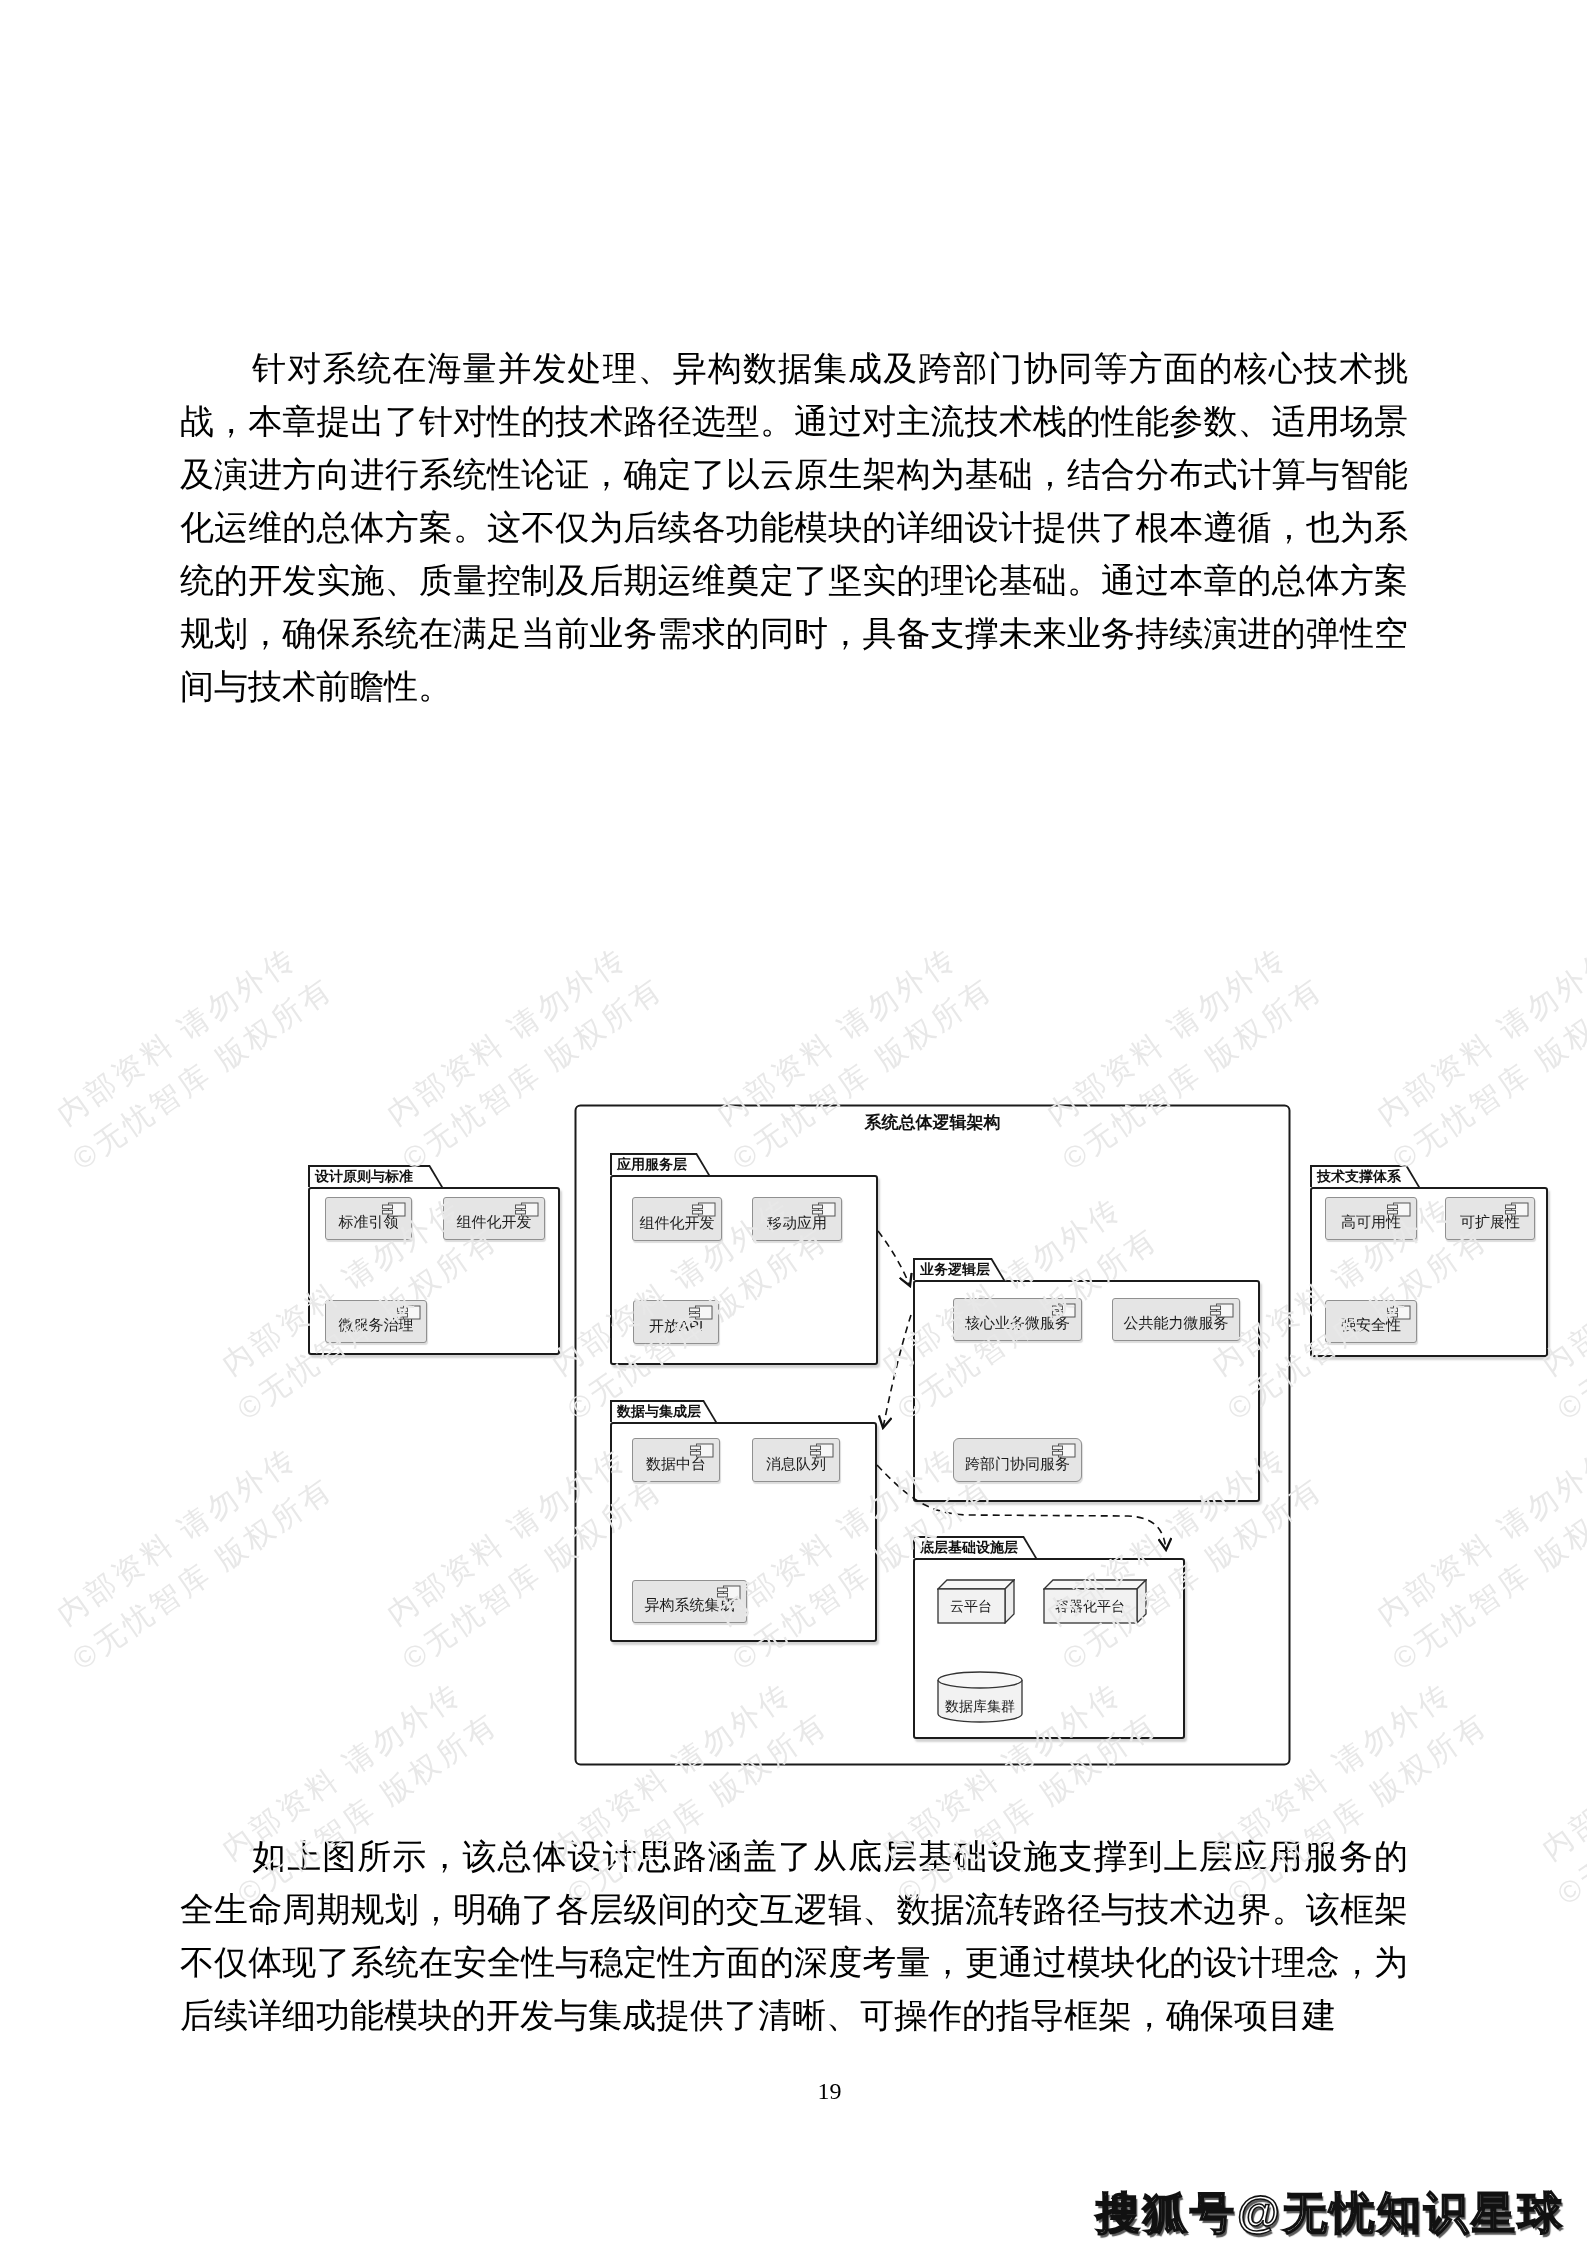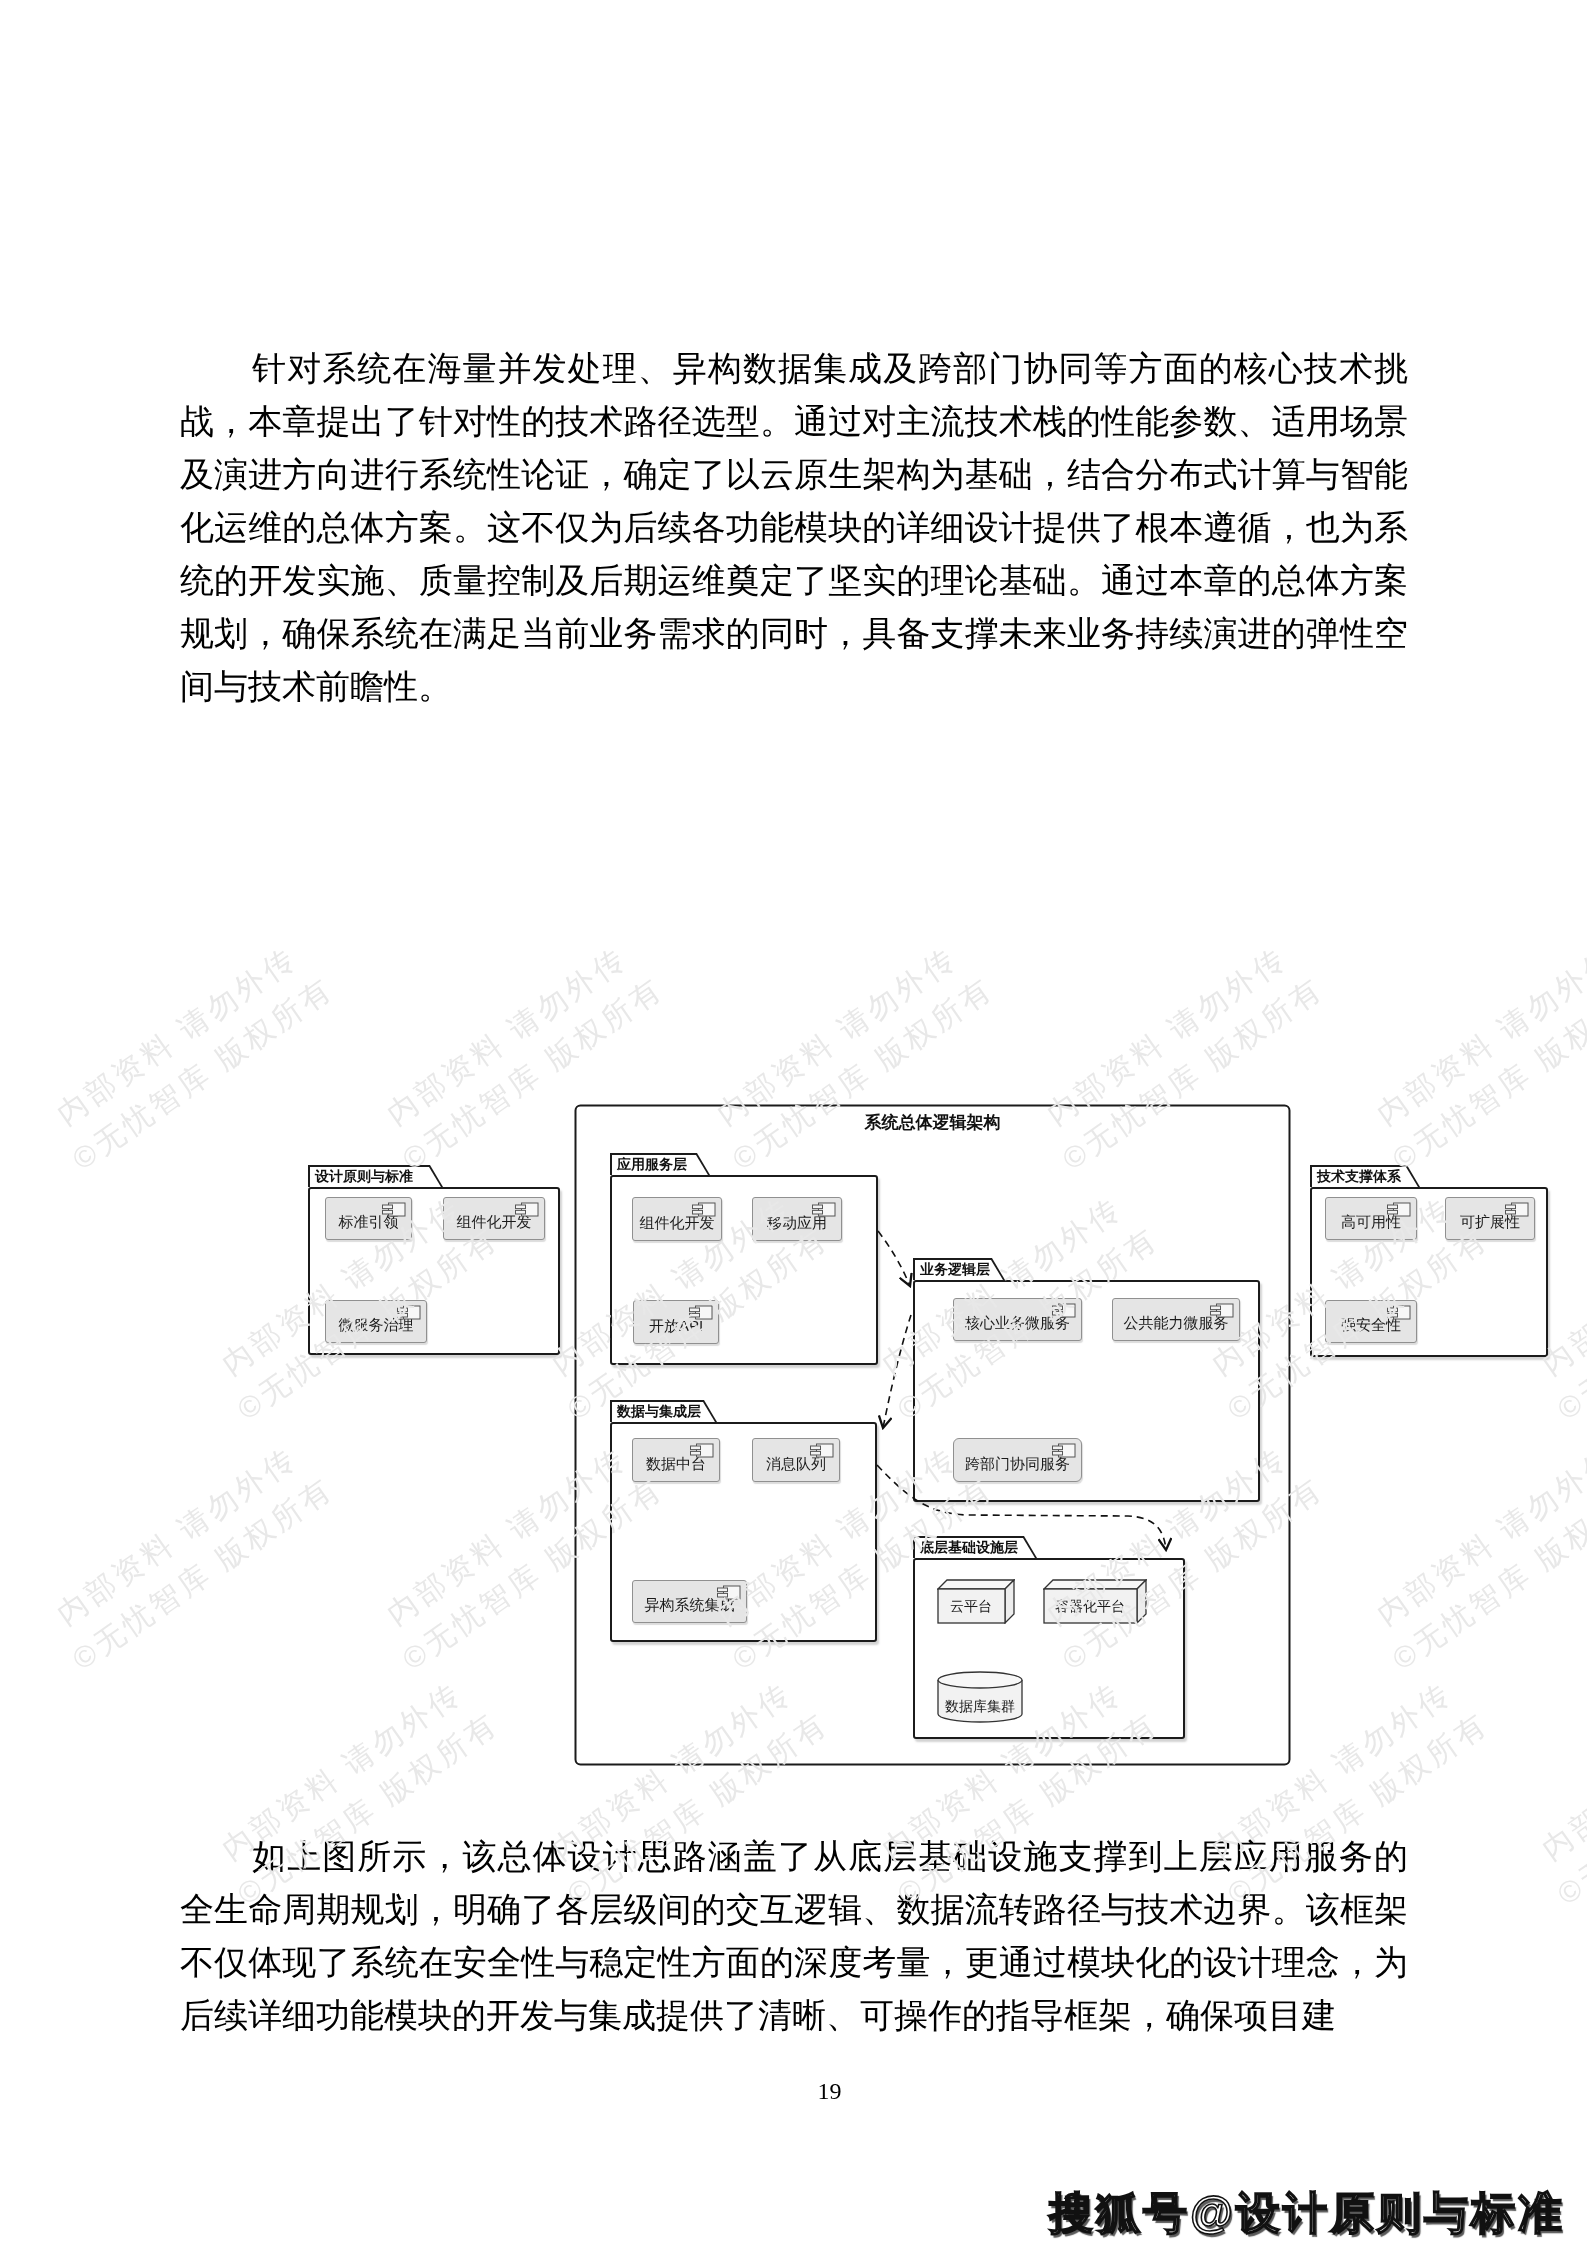--- a/index.html
+++ b/index.html
@@ -334,15 +334,15 @@
       <div class="wm-tile" style="left: 1345px; top: 1790px; color: rgb(232, 232, 232);">
         <div>内部资料 请勿外传</div>
         <div>©无忧智库 版权所有</div>
       </div>
       <div class="wm-tile" style="left: 1675px; top: 1790px; color: rgb(232, 232, 232);">
         <div>内部资料 请勿外传</div>
         <div>©无忧智库 版权所有</div>
       </div>
     </div>
 
-  <div class="sohu-footer">搜狐号@设计原则与标准</div>
+  <div class="sohu-footer">搜狐号@无忧知识星球</div>
 
 </div>
 
 </body></html>

